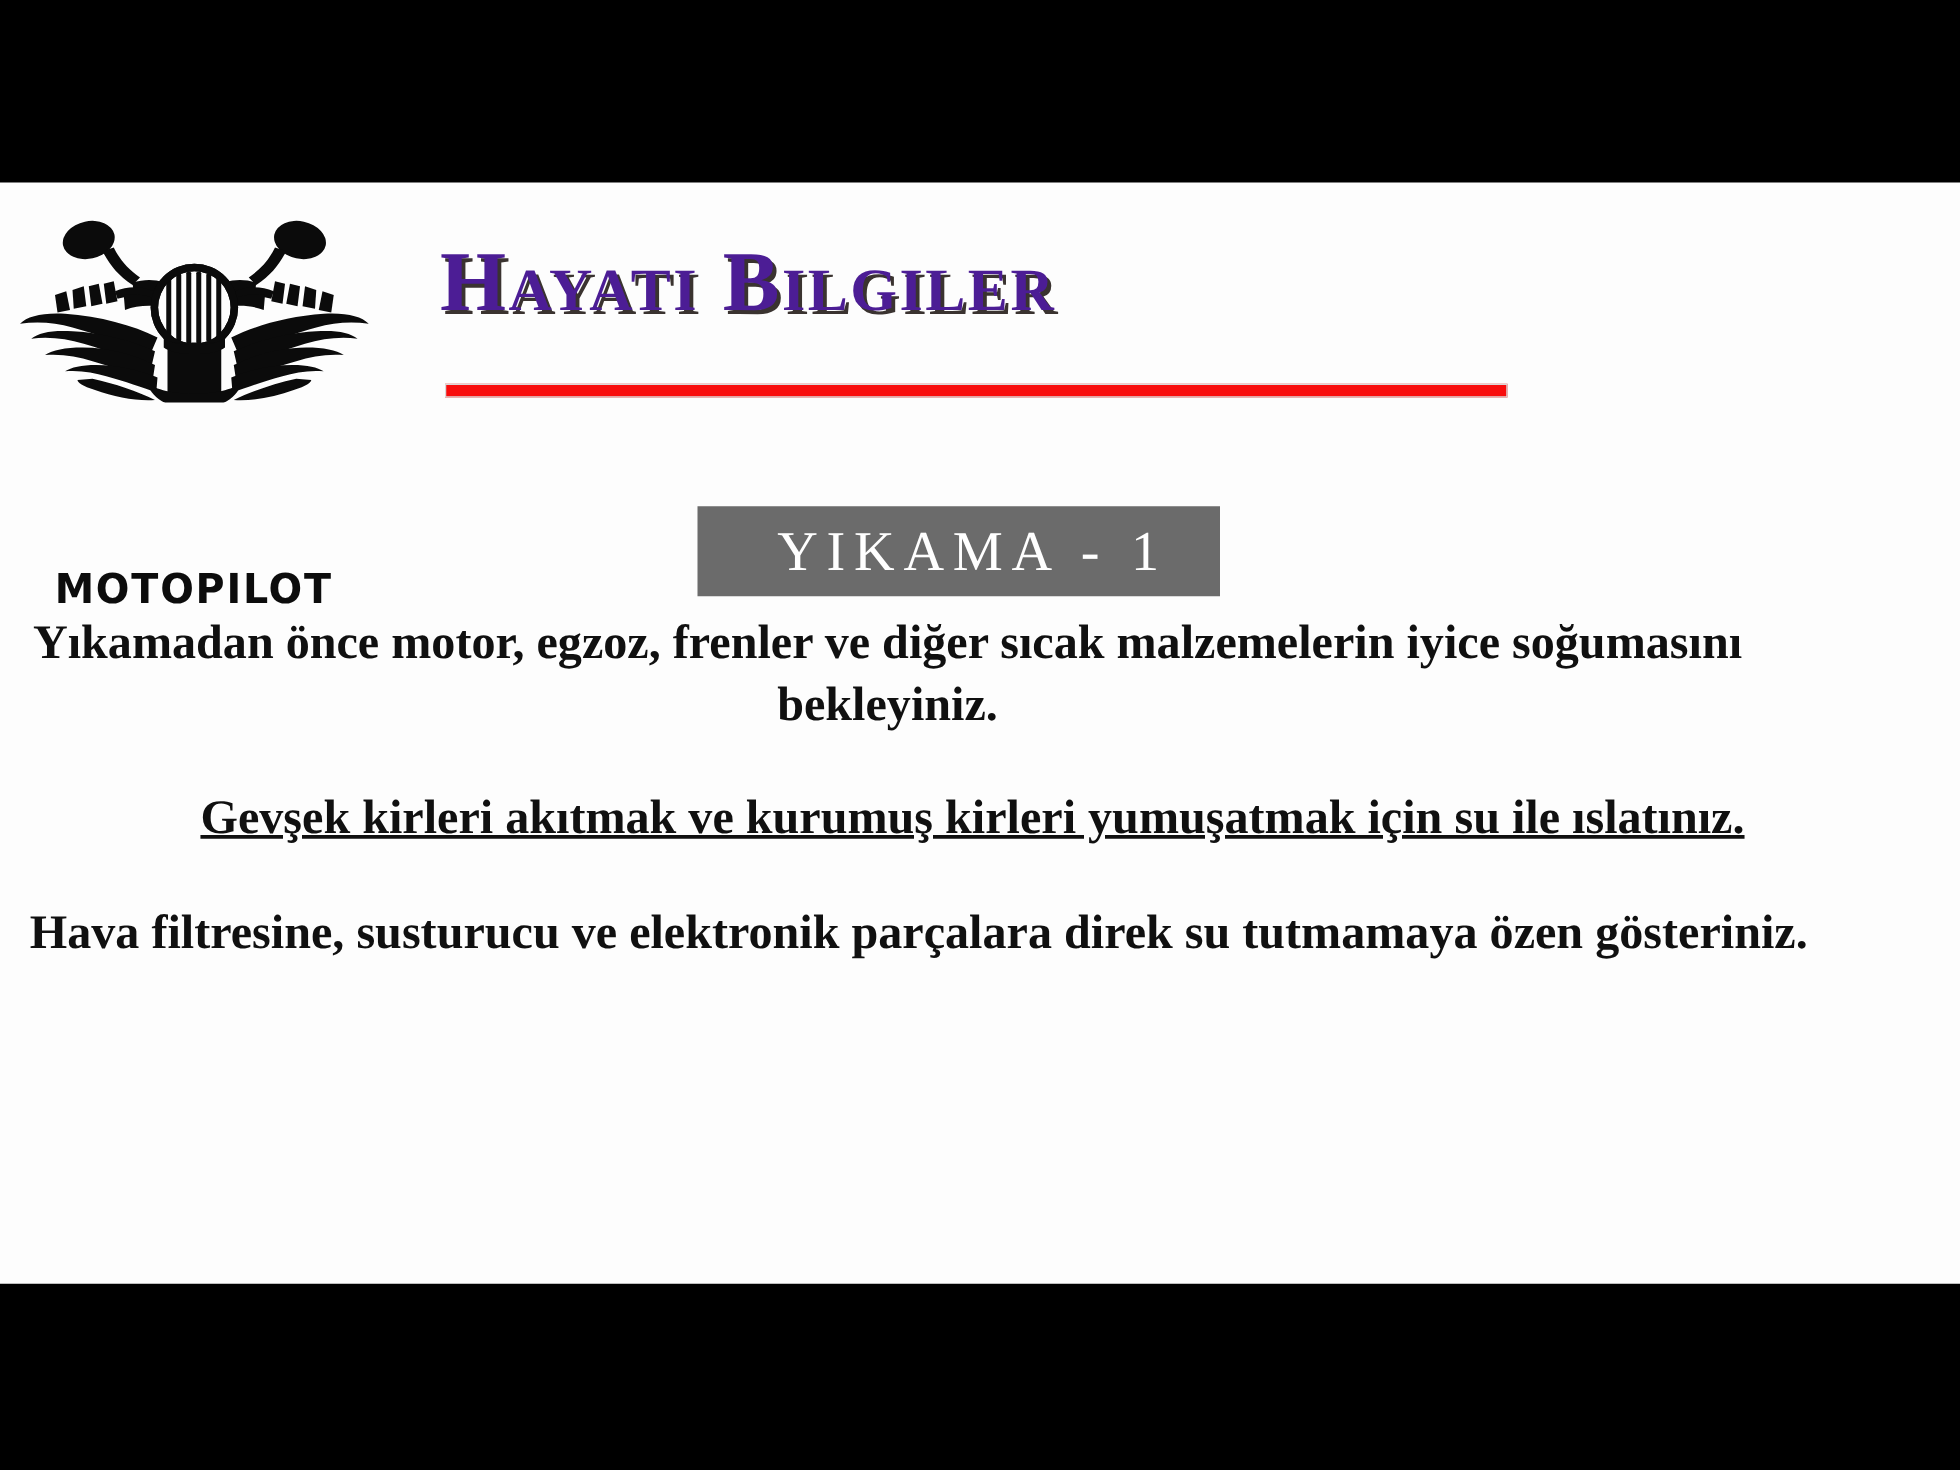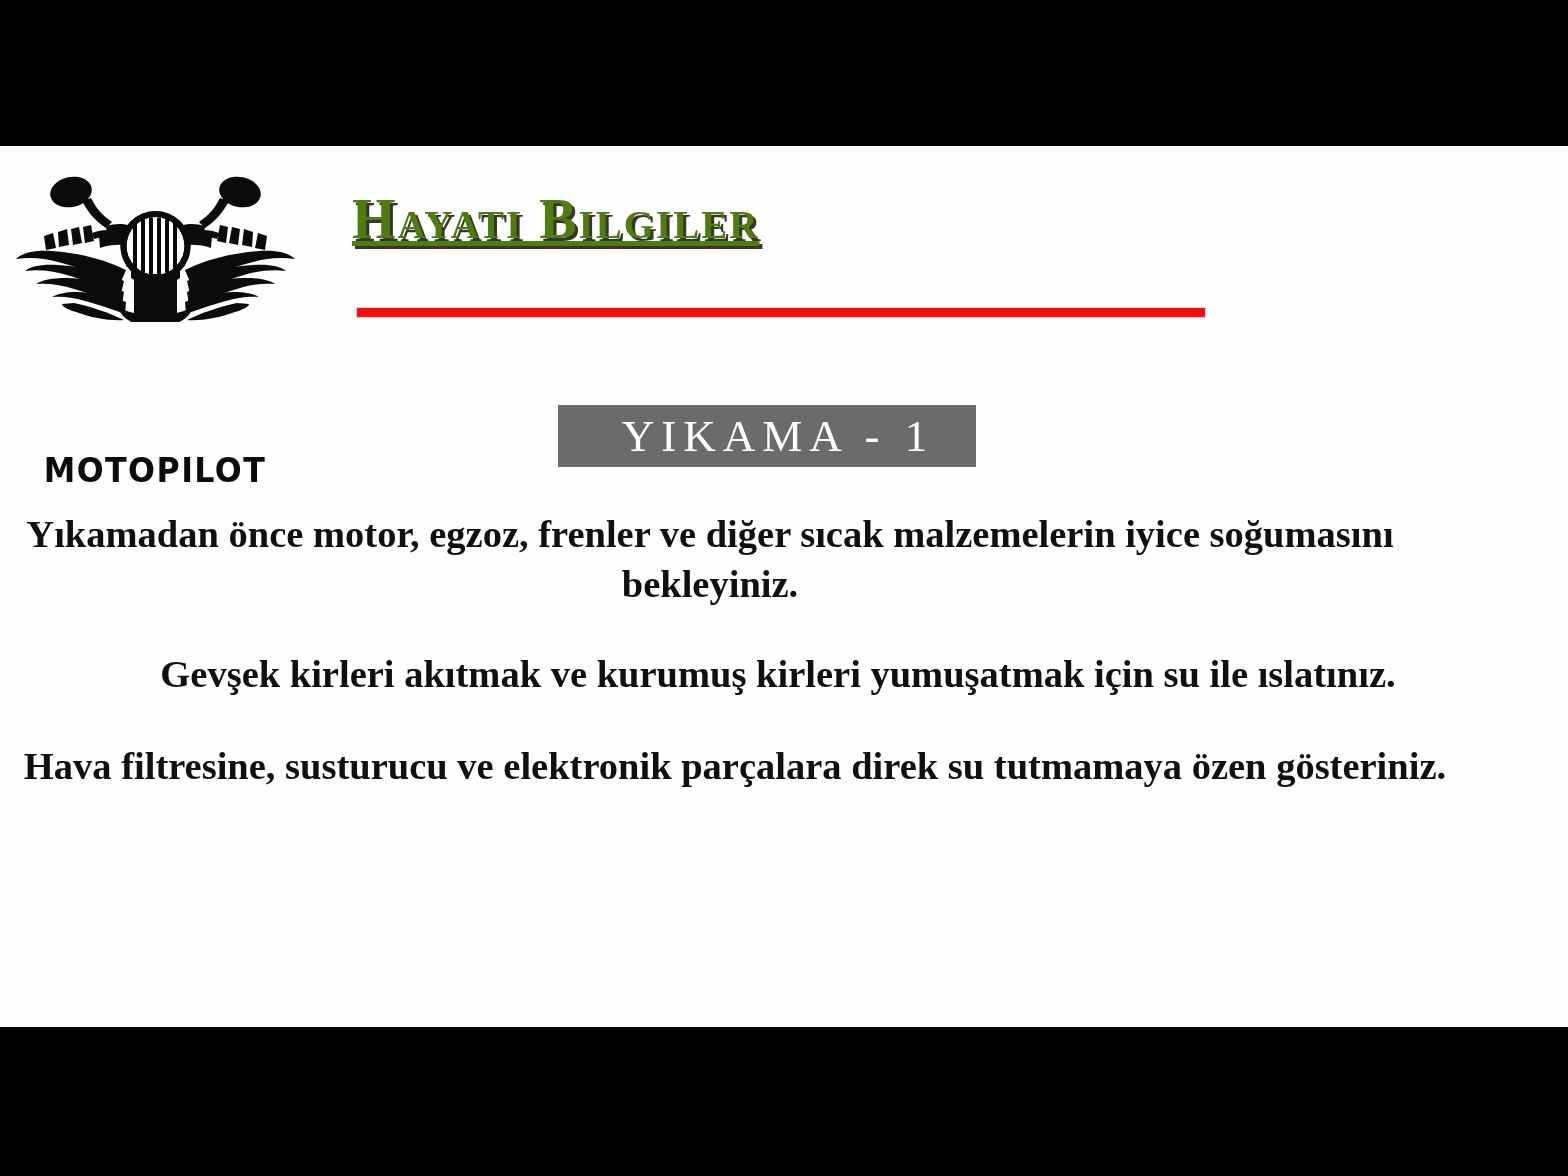--- a/index.html
+++ b/index.html
@@ -89,79 +89,77 @@
 
   
   .heading {
     position: absolute;
     left: 352px;
     top: 44px;
     width: 860px;
     font-family: "Liberation Serif", serif;
     font-variant: small-caps;
     font-weight: 700;
-    font-size: 56px;
+    font-size: 68px;
     line-height: 1.05;
     letter-spacing: 2px;
-    color: #4d7c0f;
+    color: #4c1d95;
     text-shadow: 3px 3px 0 #3a3330;
     white-space: nowrap;
     text-align: left;
-    text-decoration: underline;
   }
   .heading-rule {
     position: absolute;
     left: 356px;
     top: 161px;
     width: 850px;
     height: 11px;
     background: #f80c0c;
     border: 1px solid #d9d9d9;
     box-sizing: border-box;
   }
 
   
   .badge {
     position: absolute;
     left: 558px;
     top: 259px;
     width: 418px;
-    height: 62px;
+    height: 72px;
     background: #6b6b6b;
     color: #ffffff;
     font-family: "Liberation Serif", serif;
     font-weight: 400;
     font-size: 45px;
     letter-spacing: 7px;
     display: flex;
     align-items: center;
     justify-content: center;
     box-sizing: border-box;
     padding-left: 22px;
   }
 
   
   .body-area {
     position: absolute;
     left: 0;
     top: 344px;
     width: 1392px;
-    margin-top: 20px;
   }
   .para {
     text-align: center;
     font-family: "Liberation Serif", serif;
     font-weight: 700;
     font-size: 38.5px;
     line-height: 1.29;
     color: #101010;
     margin: 0 auto;
   }
   .p1 { width: 1420px; }
-  .p2 { width: 1556px; margin-top: 41px; }
+  .p2 { width: 1556px; margin-top: 41px; text-decoration: underline; }
   .p3 { width: 1490px; margin-top: 42px; }
   .p4 { width: 1470px; margin-top: 42px; }
 </style>
 </head>
 <body>
 
 <div id="slide">
 
   <div class="bar-top"></div>
   <div class="bar-bottom"></div>

